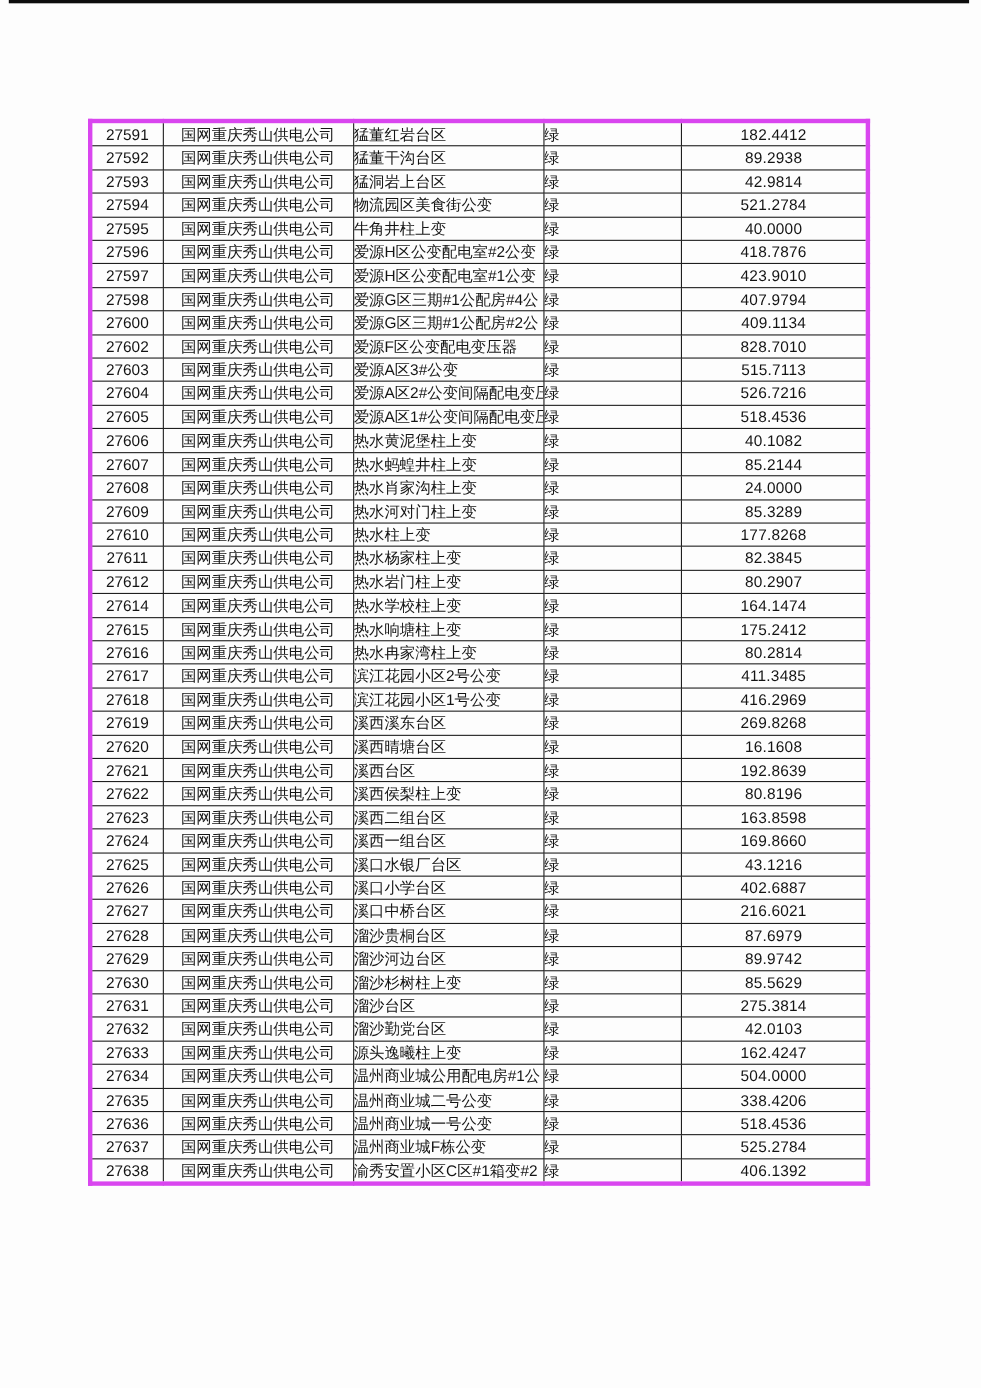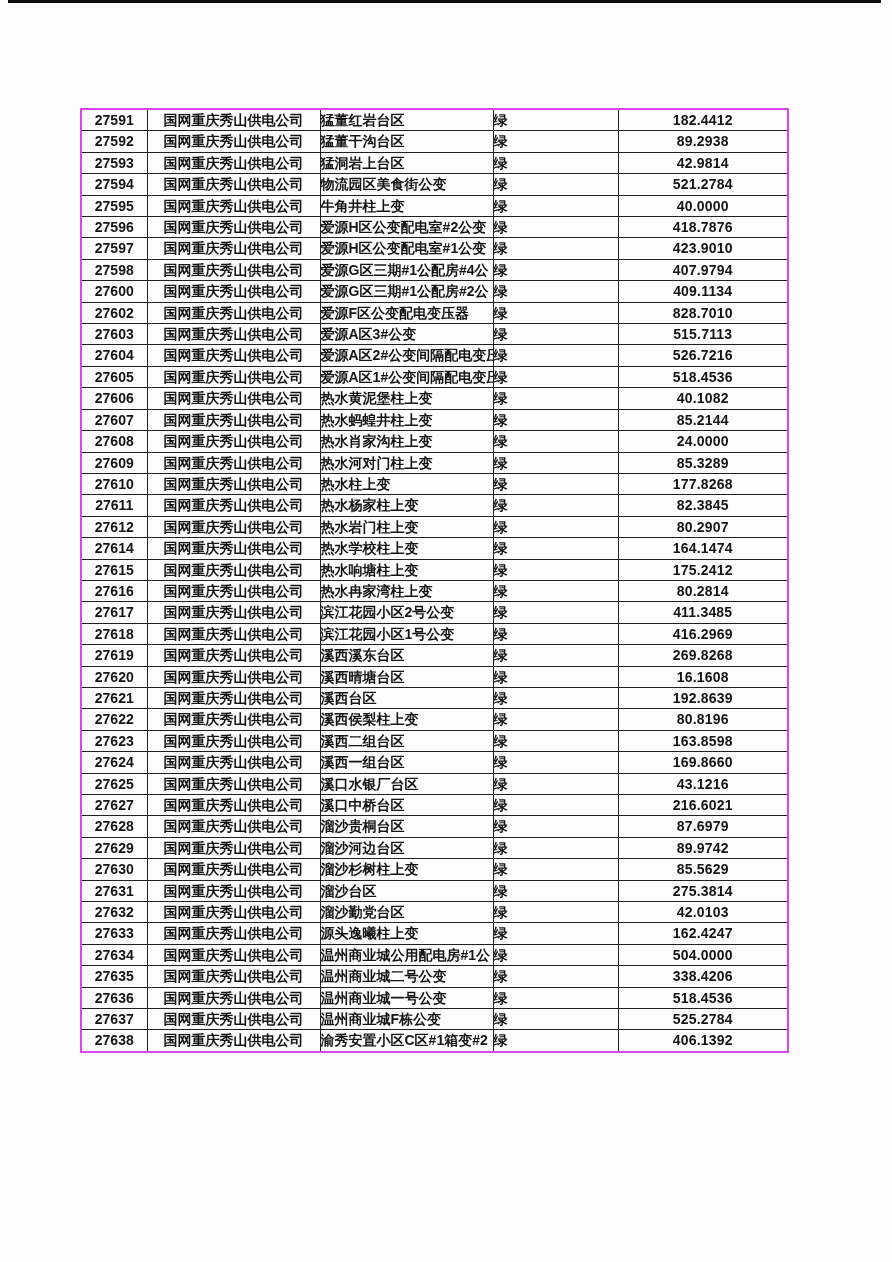--- a/index.html
+++ b/index.html
@@ -23,22 +23,21 @@
     height: 3px;
     background: #0d0d0d;
   }
   table.grid {
     position: absolute;
     left: 80px;
     top: 108px;
     width: 707px;
     border-collapse: collapse;
     table-layout: fixed;
-    border: 2px solid #d946ef;
-    font-weight: bold;
+    border: 4px solid #d946ef;
   }
   table.grid td {
     border: 1px solid #1f1f1f;
     height: 20.4px;
     padding: 0;
     font-size: 14px;
     color: #141414;
     white-space: nowrap;
     overflow: hidden;
     line-height: 20.4px;
@@ -316,20 +315,27 @@
     </tr>
 
     <tr>
       <td class="c-id">27625</td>
       <td class="c-company">国网重庆秀山供电公司</td>
       <td class="c-station">溪口水银厂台区</td>
       <td class="c-status">绿</td>
       <td class="c-value">43.1216</td>
     </tr>
 
+    <tr>
+      <td class="c-id">27626</td>
+      <td class="c-company">国网重庆秀山供电公司</td>
+      <td class="c-station">溪口小学台区</td>
+      <td class="c-status">绿</td>
+      <td class="c-value">402.6887</td>
+    </tr>
 
     <tr>
       <td class="c-id">27627</td>
       <td class="c-company">国网重庆秀山供电公司</td>
       <td class="c-station">溪口中桥台区</td>
       <td class="c-status">绿</td>
       <td class="c-value">216.6021</td>
     </tr>
 
     <tr>

